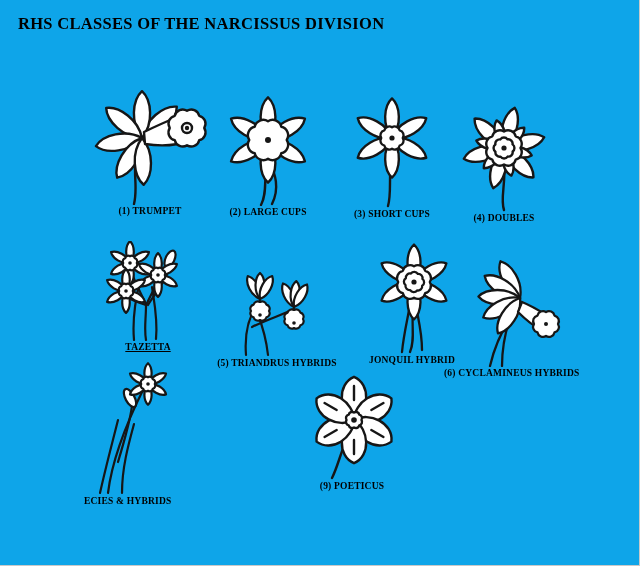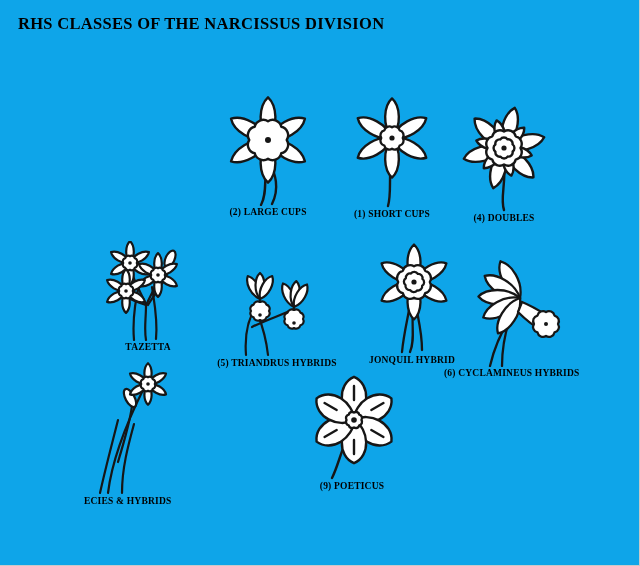--- a/index.html
+++ b/index.html
@@ -45,20 +45,38 @@
       <use href="#petalRound" transform="rotate(240)"></use>
       <use href="#petalRound" transform="rotate(300)"></use>
     </g>
   </defs>
 </svg>
 
 <div class="page">
 
   <div class="title">RHS CLASSES OF THE NARCISSUS DIVISION</div>
 
+  <div class="fig" style="left:88px;top:84px;width:124px;">
+    <svg width="120" height="121" viewBox="0 0 120 121">
+      <g stroke="#161616" fill="#fff" stroke-width="2.4" stroke-linejoin="round" stroke-linecap="round">
+        <path d="M44,120 C49,100 40,84 50,60" fill="none"></path>
+        <use href="#petal" transform="translate(52,54) rotate(48) scale(0.9)"></use>
+        <use href="#petal" transform="translate(52,54) rotate(0) scale(0.9)"></use>
+        <use href="#petal" transform="translate(52,54) rotate(-50) scale(0.9)"></use>
+        <use href="#petal" transform="translate(52,54) rotate(-100) scale(0.9)"></use>
+        <use href="#petal" transform="translate(52,54) rotate(-148) scale(0.9)"></use>
+        <use href="#petal" transform="translate(52,54) rotate(178) scale(0.9)"></use>
+        <path d="M54,48 C68,41 80,36 92,31 L99,57 C85,62 68,62 55,60 Z"></path>
+        <use href="#ruffle" transform="translate(97,44) scale(1.15)"></use>
+        <circle cx="97" cy="44" r="5" fill="none"></circle>
+        <circle cx="97" cy="44" r="2.2" fill="#161616" stroke="none"></circle>
+      </g>
+    </svg>
+    <div class="cap">(1) TRUMPET</div>
+  </div>
 
   <div class="fig" style="left:212px;top:94px;width:112px;">
     <svg width="112" height="112" viewBox="0 0 112 112">
       <g stroke="#161616" fill="#fff" stroke-width="2.4" stroke-linejoin="round" stroke-linecap="round">
         <path d="M56,62 C51,82 56,98 49,111" fill="none"></path>
         <path d="M60,110 C68,94 63,80 58,68" fill="none"></path>
         <use href="#star6" transform="translate(56,46) scale(0.82)"></use>
         <use href="#ruffle" transform="translate(56,46) scale(1.25)"></use>
         <circle cx="56" cy="46" r="3" fill="#161616" stroke="none"></circle>
       </g>
@@ -68,38 +86,38 @@
 
   <div class="fig" style="left:342px;top:92px;width:100px;">
     <svg width="100" height="116" viewBox="0 0 100 116">
       <g stroke="#161616" fill="#fff" stroke-width="2.4" stroke-linejoin="round" stroke-linecap="round">
         <path d="M50,60 C46,84 50,100 46,114" fill="none"></path>
         <use href="#star6" transform="translate(50,46) scale(0.76)"></use>
         <use href="#ruffle" transform="translate(50,46) scale(0.72)"></use>
         <circle cx="50" cy="46" r="2.6" fill="#161616" stroke="none"></circle>
       </g>
     </svg>
-    <div class="cap">(1) SHORT CUPS</div>
+    <div class="cap">(3) SHORT CUPS</div>
   </div>
 
   <div class="fig" style="left:450px;top:98px;width:108px;">
     <svg width="108" height="114" viewBox="0 0 108 114">
       <g stroke="#161616" fill="#fff" stroke-width="2.4" stroke-linejoin="round" stroke-linecap="round">
         <path d="M54,66 C56,86 50,100 54,112" fill="none"></path>
         <use href="#star6" transform="translate(54,50) rotate(15) scale(0.8)"></use>
         <use href="#star6" transform="translate(54,50) rotate(45) scale(0.55)"></use>
         <use href="#ruffle" transform="translate(54,50) scale(1.1)"></use>
         <use href="#ruffle" transform="translate(54,50) rotate(22) scale(0.62)"></use>
         <circle cx="54" cy="50" r="2.6" fill="#161616" stroke="none"></circle>
       </g>
     </svg>
     <div class="cap">(4) DOUBLES</div>
   </div>
 
-  <div class="fig" style="left:96px;top:241px;width:104px;">
+  <div class="fig" style="left:96px;top:241px;width:104px;text-decoration:underline;">
     <svg width="104" height="100" viewBox="0 0 104 100">
       <g stroke="#161616" fill="#fff" stroke-width="2.2" stroke-linejoin="round" stroke-linecap="round">
         <path d="M38,99 C36,76 40,56 44,40" fill="none"></path>
         <path d="M60,98 C62,78 58,60 56,46" fill="none"></path>
         <path d="M34,28 C40,44 46,54 50,64" fill="none"></path>
         <path d="M62,40 C57,50 53,58 50,64" fill="none"></path>
         <path d="M30,56 C38,60 44,62 50,64" fill="none"></path>
         <path d="M74,26 C70,40 58,54 52,64" fill="none"></path>
         <path d="M50,64 C50,78 48,88 50,99" fill="none"></path>
         <ellipse cx="74" cy="18" rx="4.5" ry="9" transform="rotate(25 74 18)"></ellipse>

